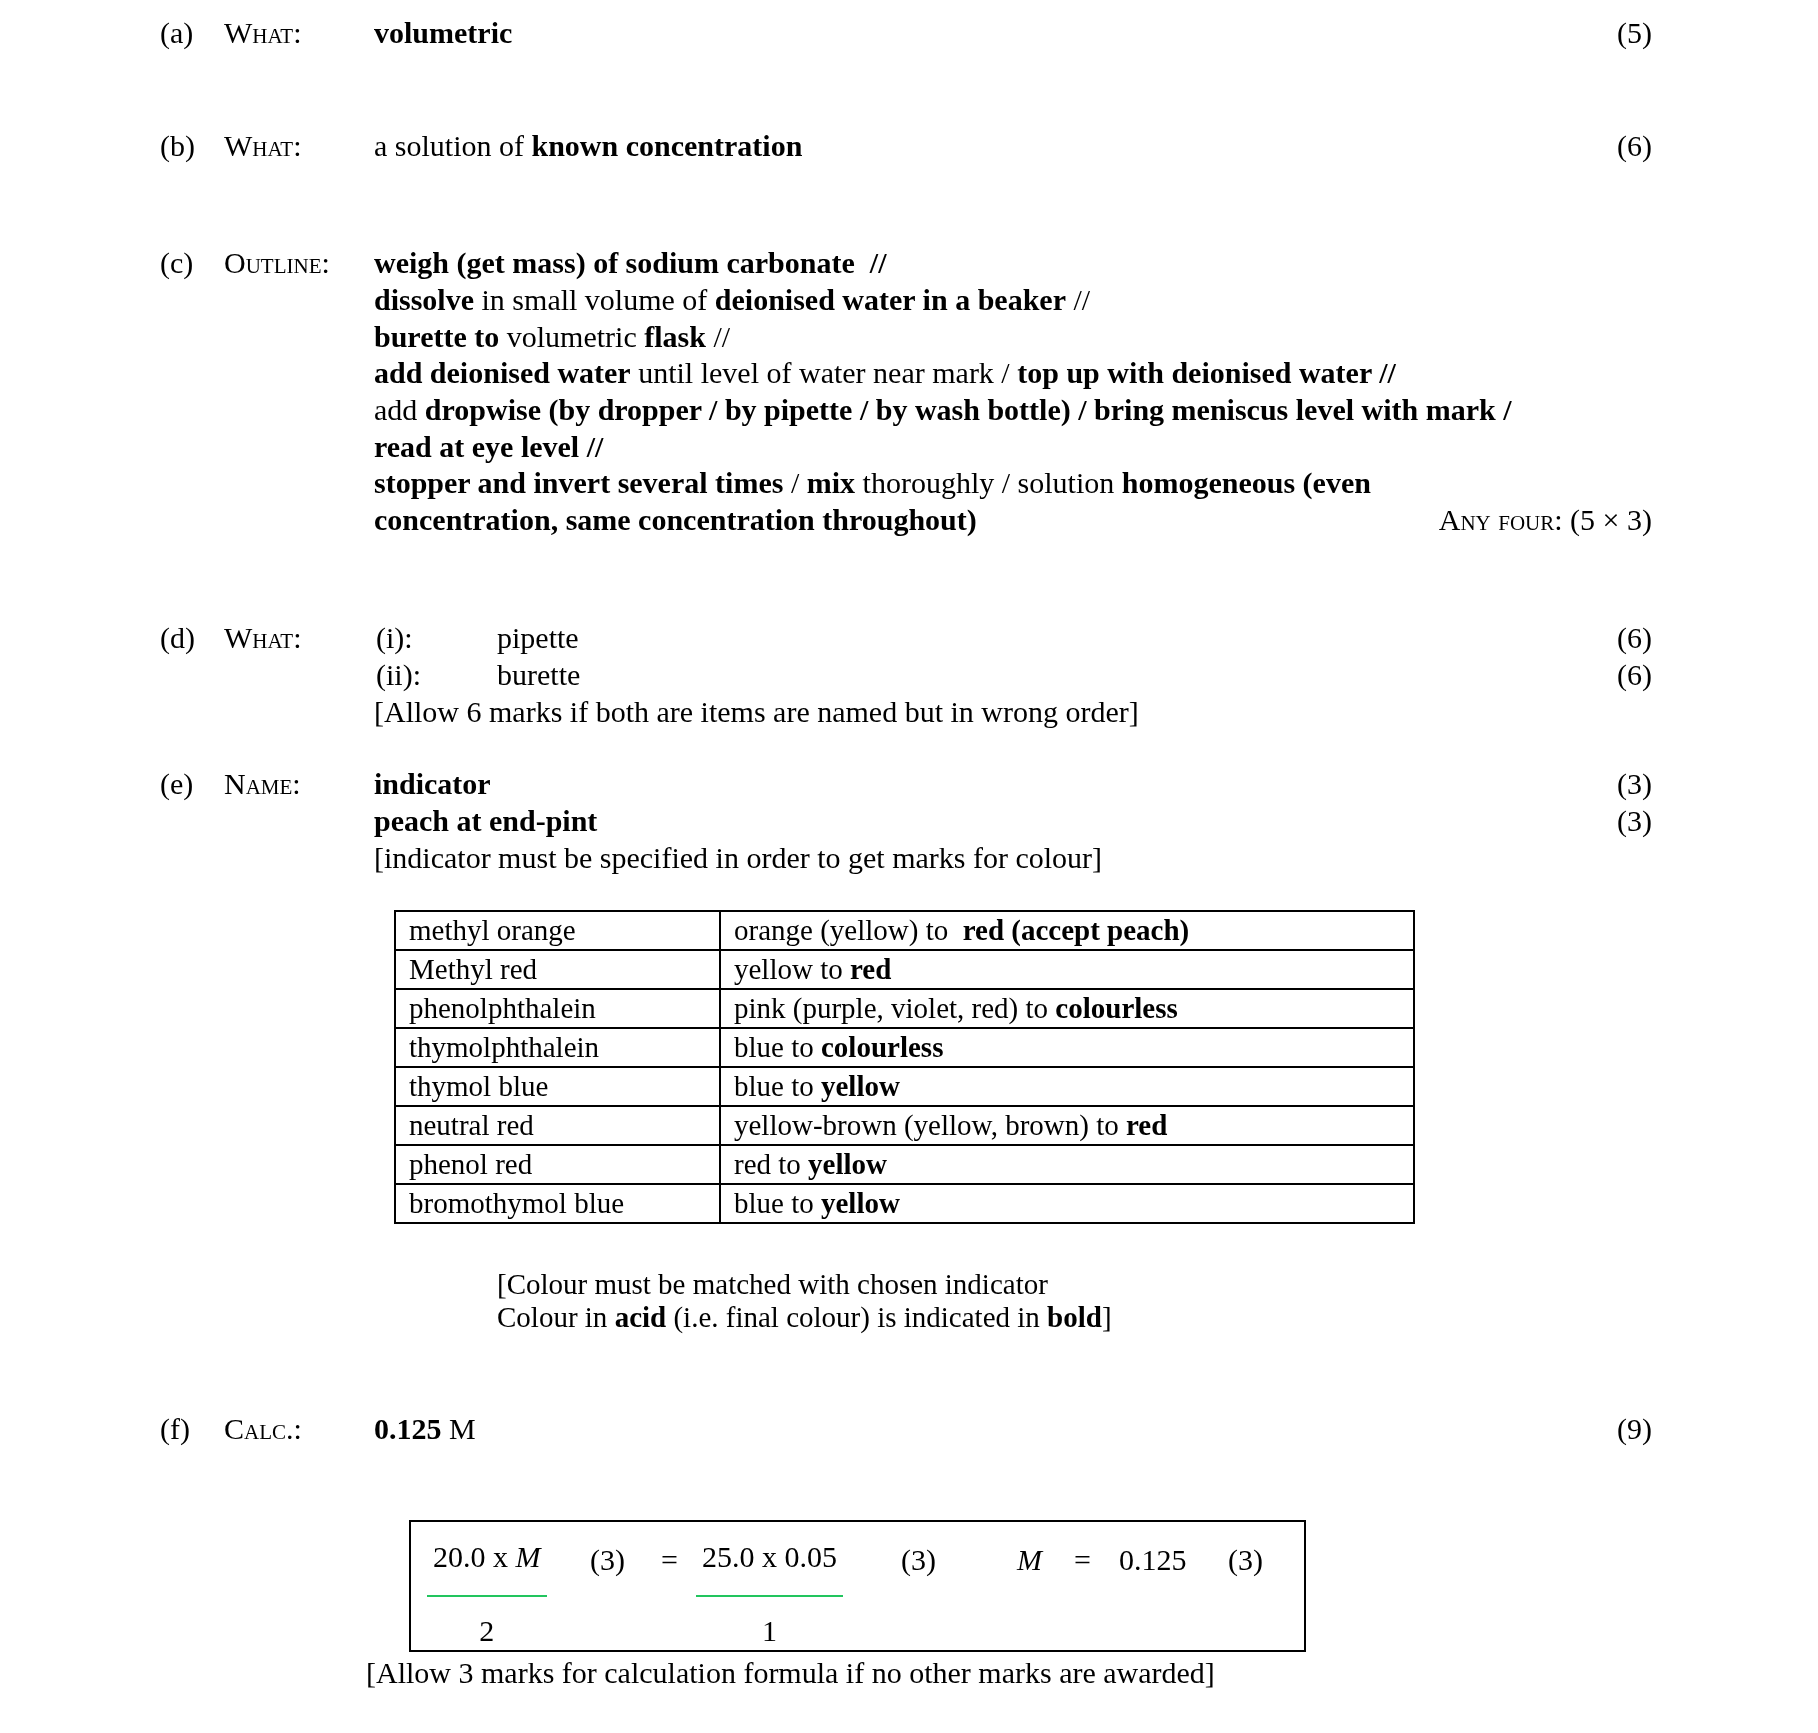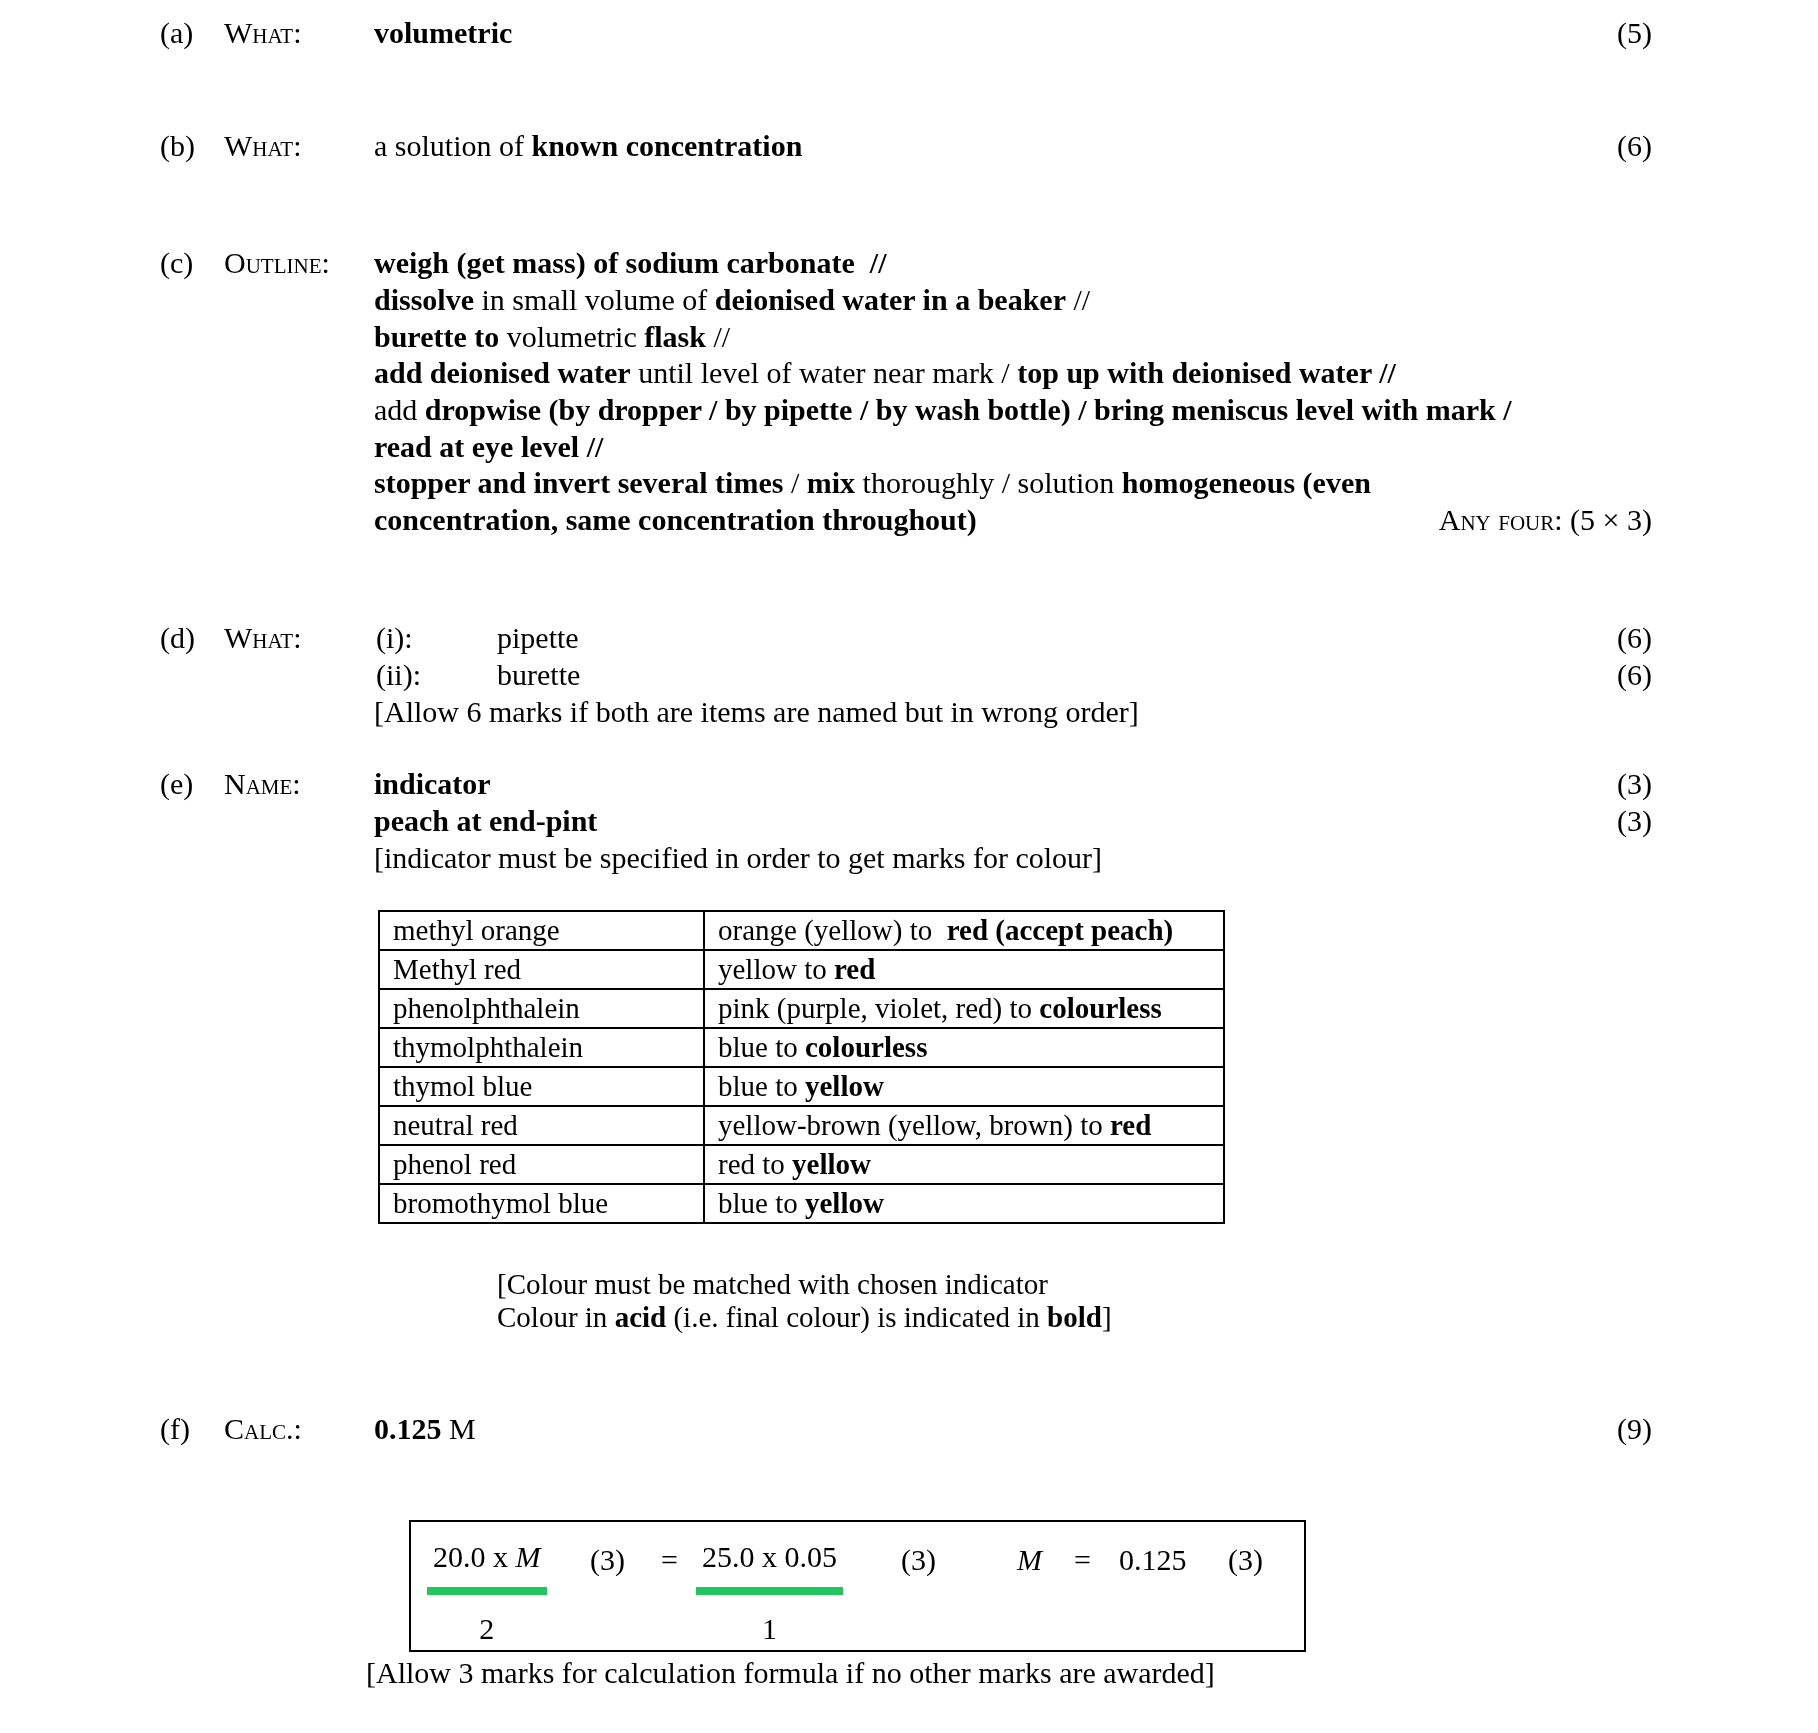--- a/index.html
+++ b/index.html
@@ -16,23 +16,23 @@
   .abs { position: absolute; white-space: pre; }
   .b { font-weight: bold; }
   .i { font-style: italic; }
   .sc { font-variant: small-caps; }
   .mark { position: absolute; right: 166px; text-align: right; white-space: pre; }
   .seg-line span { white-space: pre; }
 
   
   table.ind {
     position: absolute;
-    left: 378px;
+    left: 394px;
     top: 910px;
-    width: 847px;
+    width: 1021px;
     border-collapse: collapse;
     font-size: 29px;
   }
   table.ind td {
     border: 2px solid #000;
     height: 37px;
     line-height: 37px;
     padding: 0 4px 0 13px;
     vertical-align: middle;
     white-space: pre;
@@ -48,22 +48,22 @@
     top: 1520px;
     width: 897px;
     height: 132px;
     border: 2px solid #000;
     box-sizing: border-box;
   }
   .calc-box .item { position: absolute; white-space: pre; line-height: 36px; }
   .frac { position: absolute; top: 16px; text-align: center; }
   .frac .num {
     display: inline-block;
-    border-bottom: 8px solid #22c55e;
-    padding: 0 6px 12px 6px;
+    border-bottom: 2px solid #22c55e;
+    padding: 0 6px 20px 6px;
     line-height: 36px;
     white-space: pre;
   }
   .frac .den { margin-top: 16px; line-height: 36px; }
 </style>
 </head>
 <body>
 
 <div class="page">
 

